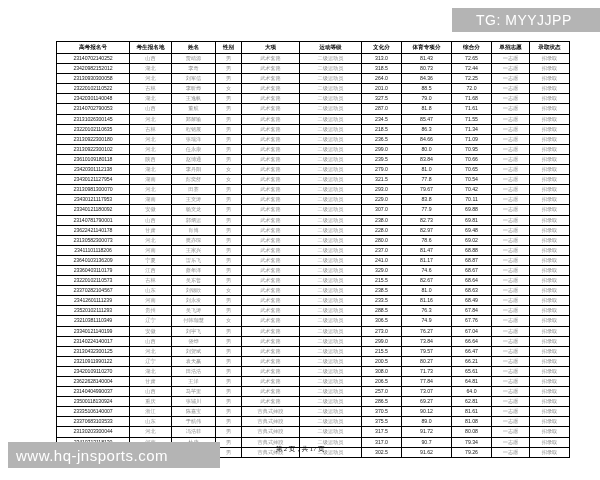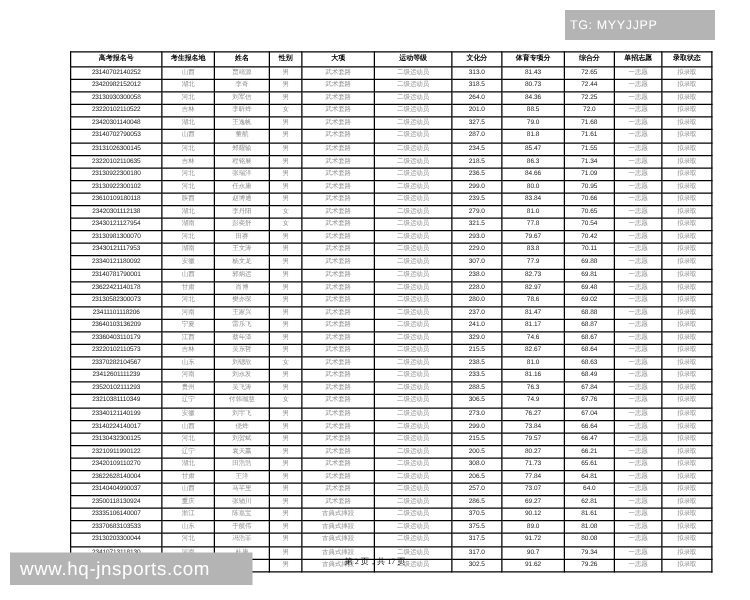--- a/index.html
+++ b/index.html
@@ -22,30 +22,30 @@
     color: #ffffff;
     font-family: "Liberation Sans", sans-serif;
     letter-spacing: 0.5px;
     display: flex;
     align-items: center;
     z-index: 5;
   }
   #wm-top {
     top: 8px;
     left: 452px;
-    width: 120px;
+    width: 148px;
     height: 24px;
-    font-size: 10px;
-    padding-left: 4px;
+    font-size: 14px;
+    padding-left: 24px;
     box-sizing: border-box;
   }
   #wm-bottom {
     bottom: 12px;
     left: 8px;
-    width: 194px;
+    width: 212px;
     height: 26px;
     font-size: 15px;
     padding-left: 8px;
     box-sizing: border-box;
   }
 
   
   .table-wrap {
     position: absolute;
     top: 41px;

